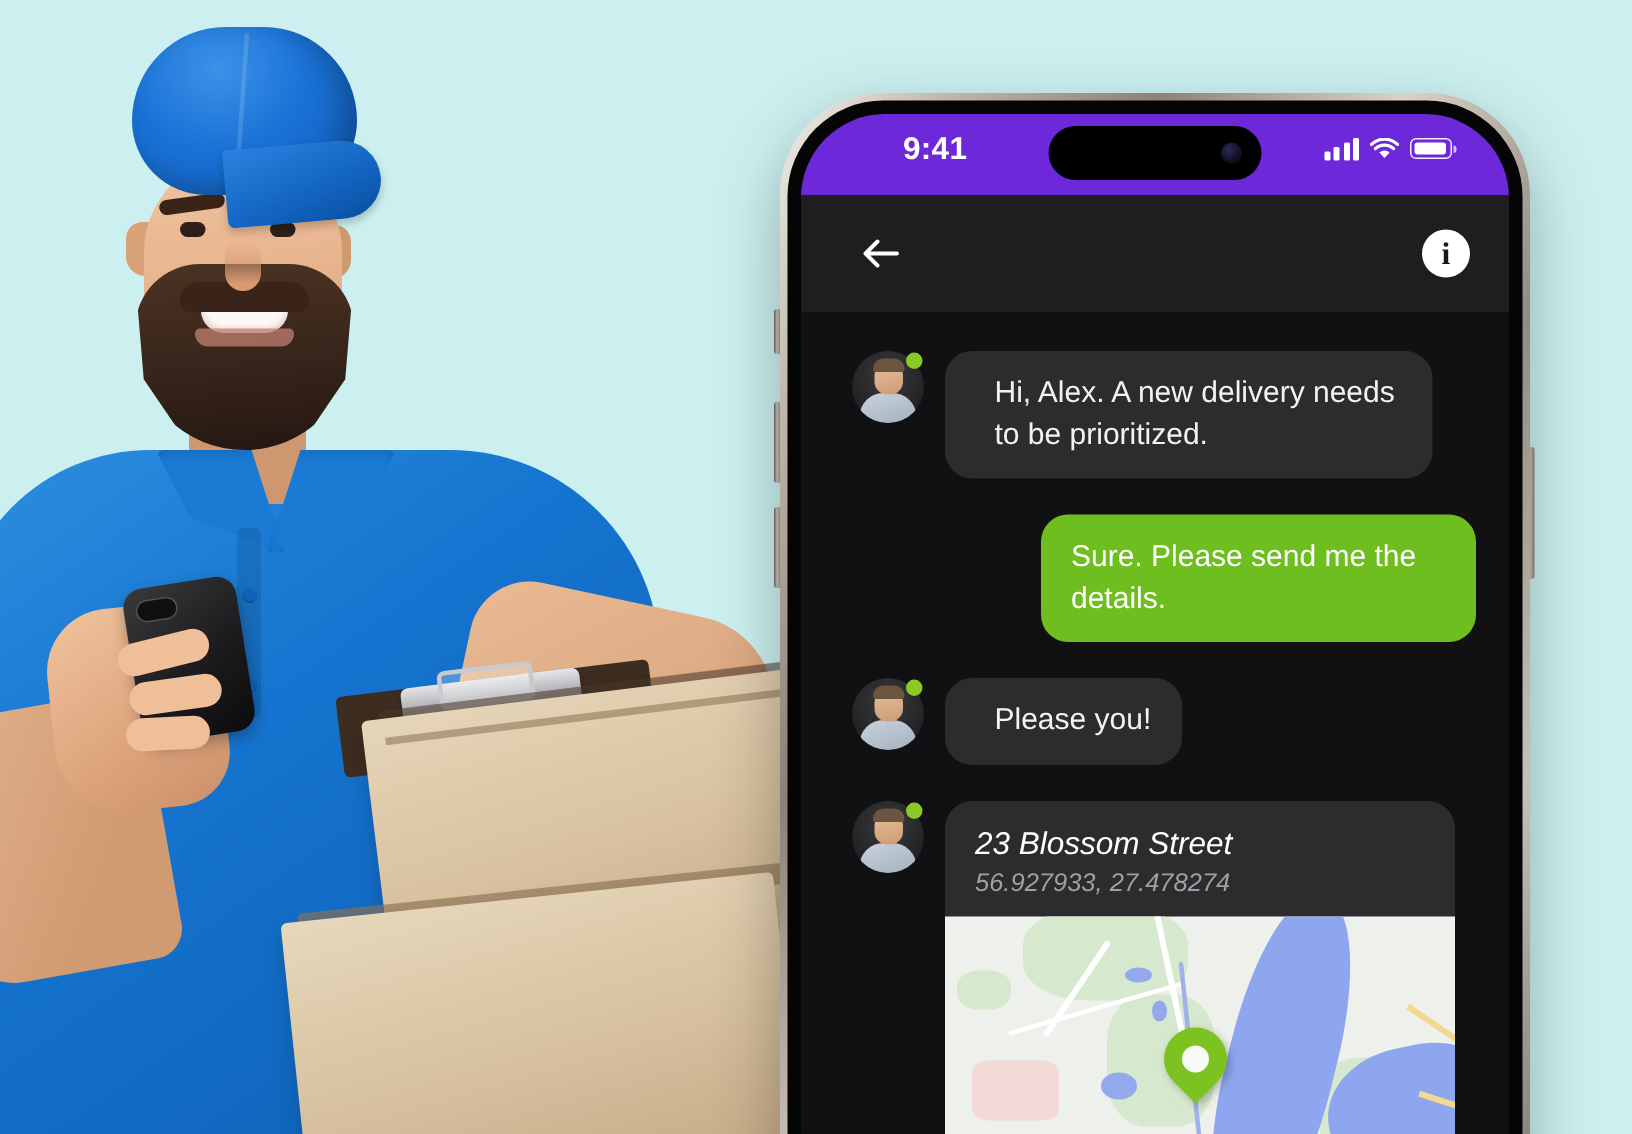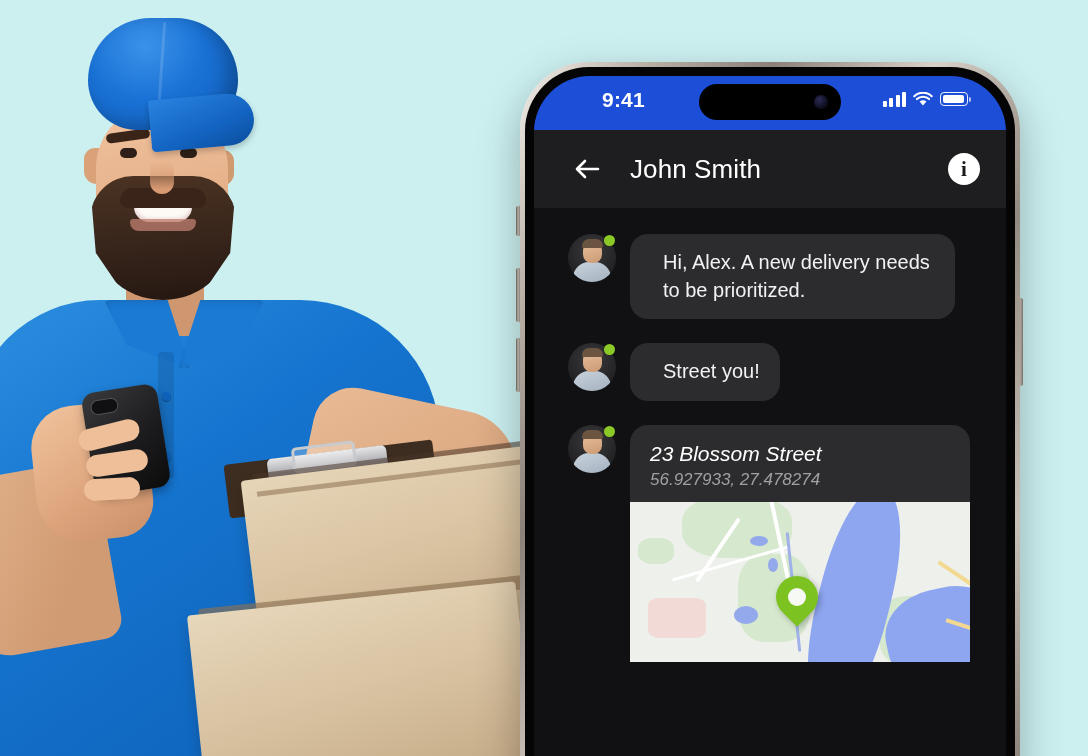--- a/index.html
+++ b/index.html
@@ -357,21 +357,21 @@
   }
   .sb-silent { left: 516px; top: 206px; width: 5px; height: 30px; }
   .sb-volup  { left: 516px; top: 268px; width: 5px; height: 54px; }
   .sb-voldn  { left: 516px; top: 338px; width: 5px; height: 54px; }
   .sb-power  { left: 1018px; top: 298px; width: 5px; height: 88px; }
 
   
   #statusbar {
     position: relative;
     height: 54px;
-    background: #1d4ed8;
+    background: #6d28d9;
   }
   #status-time {
     position: absolute;
     left: 68px; top: 12px;
     color: #fff;
     font-size: 21px;
     font-weight: bold;
     letter-spacing: .2px;
   }
   #dynamic-island {
@@ -738,51 +738,53 @@
               </span>
           </div>
         </div>
 
         <div id="navbar">
           <div id="back-btn">
             <svg width="26" height="22" viewBox="0 0 26 22">
               <path d="M24 11 H3.5 M11 3 L3 11 L11 19" stroke="#fff" stroke-width="2.6" fill="none" stroke-linecap="round" stroke-linejoin="round"></path>
             </svg>
           </div>
-          <div id="chat-title">John Smith</div>
           <div id="info-btn">
             <span>i</span>
           </div>
         </div>
 
         <div id="chat">
 
           <div class="row">
             <div class="avatar-wrap">
               <div class="avatar">
                 <div class="av-body"></div>
                 <div class="av-head"></div>
                 <div class="av-hair"></div>
               </div>
               <div class="status-dot"></div>
             </div>
             <div class="bubble in">Hi, Alex. A new delivery needs to be prioritized.</div>
           </div>
 
+          <div class="row out">
+            <div class="bubble out">Sure. Please send me the details.</div>
+          </div>
 
           <div class="row">
             <div class="avatar-wrap">
               <div class="avatar">
                 <div class="av-body"></div>
                 <div class="av-head"></div>
                 <div class="av-hair"></div>
               </div>
               <div class="status-dot"></div>
             </div>
-            <div class="bubble in">Street you!</div>
+            <div class="bubble in">Please you!</div>
           </div>
 
           <div class="row">
             <div class="avatar-wrap">
               <div class="avatar">
                 <div class="av-body"></div>
                 <div class="av-head"></div>
                 <div class="av-hair"></div>
               </div>
               <div class="status-dot"></div>

